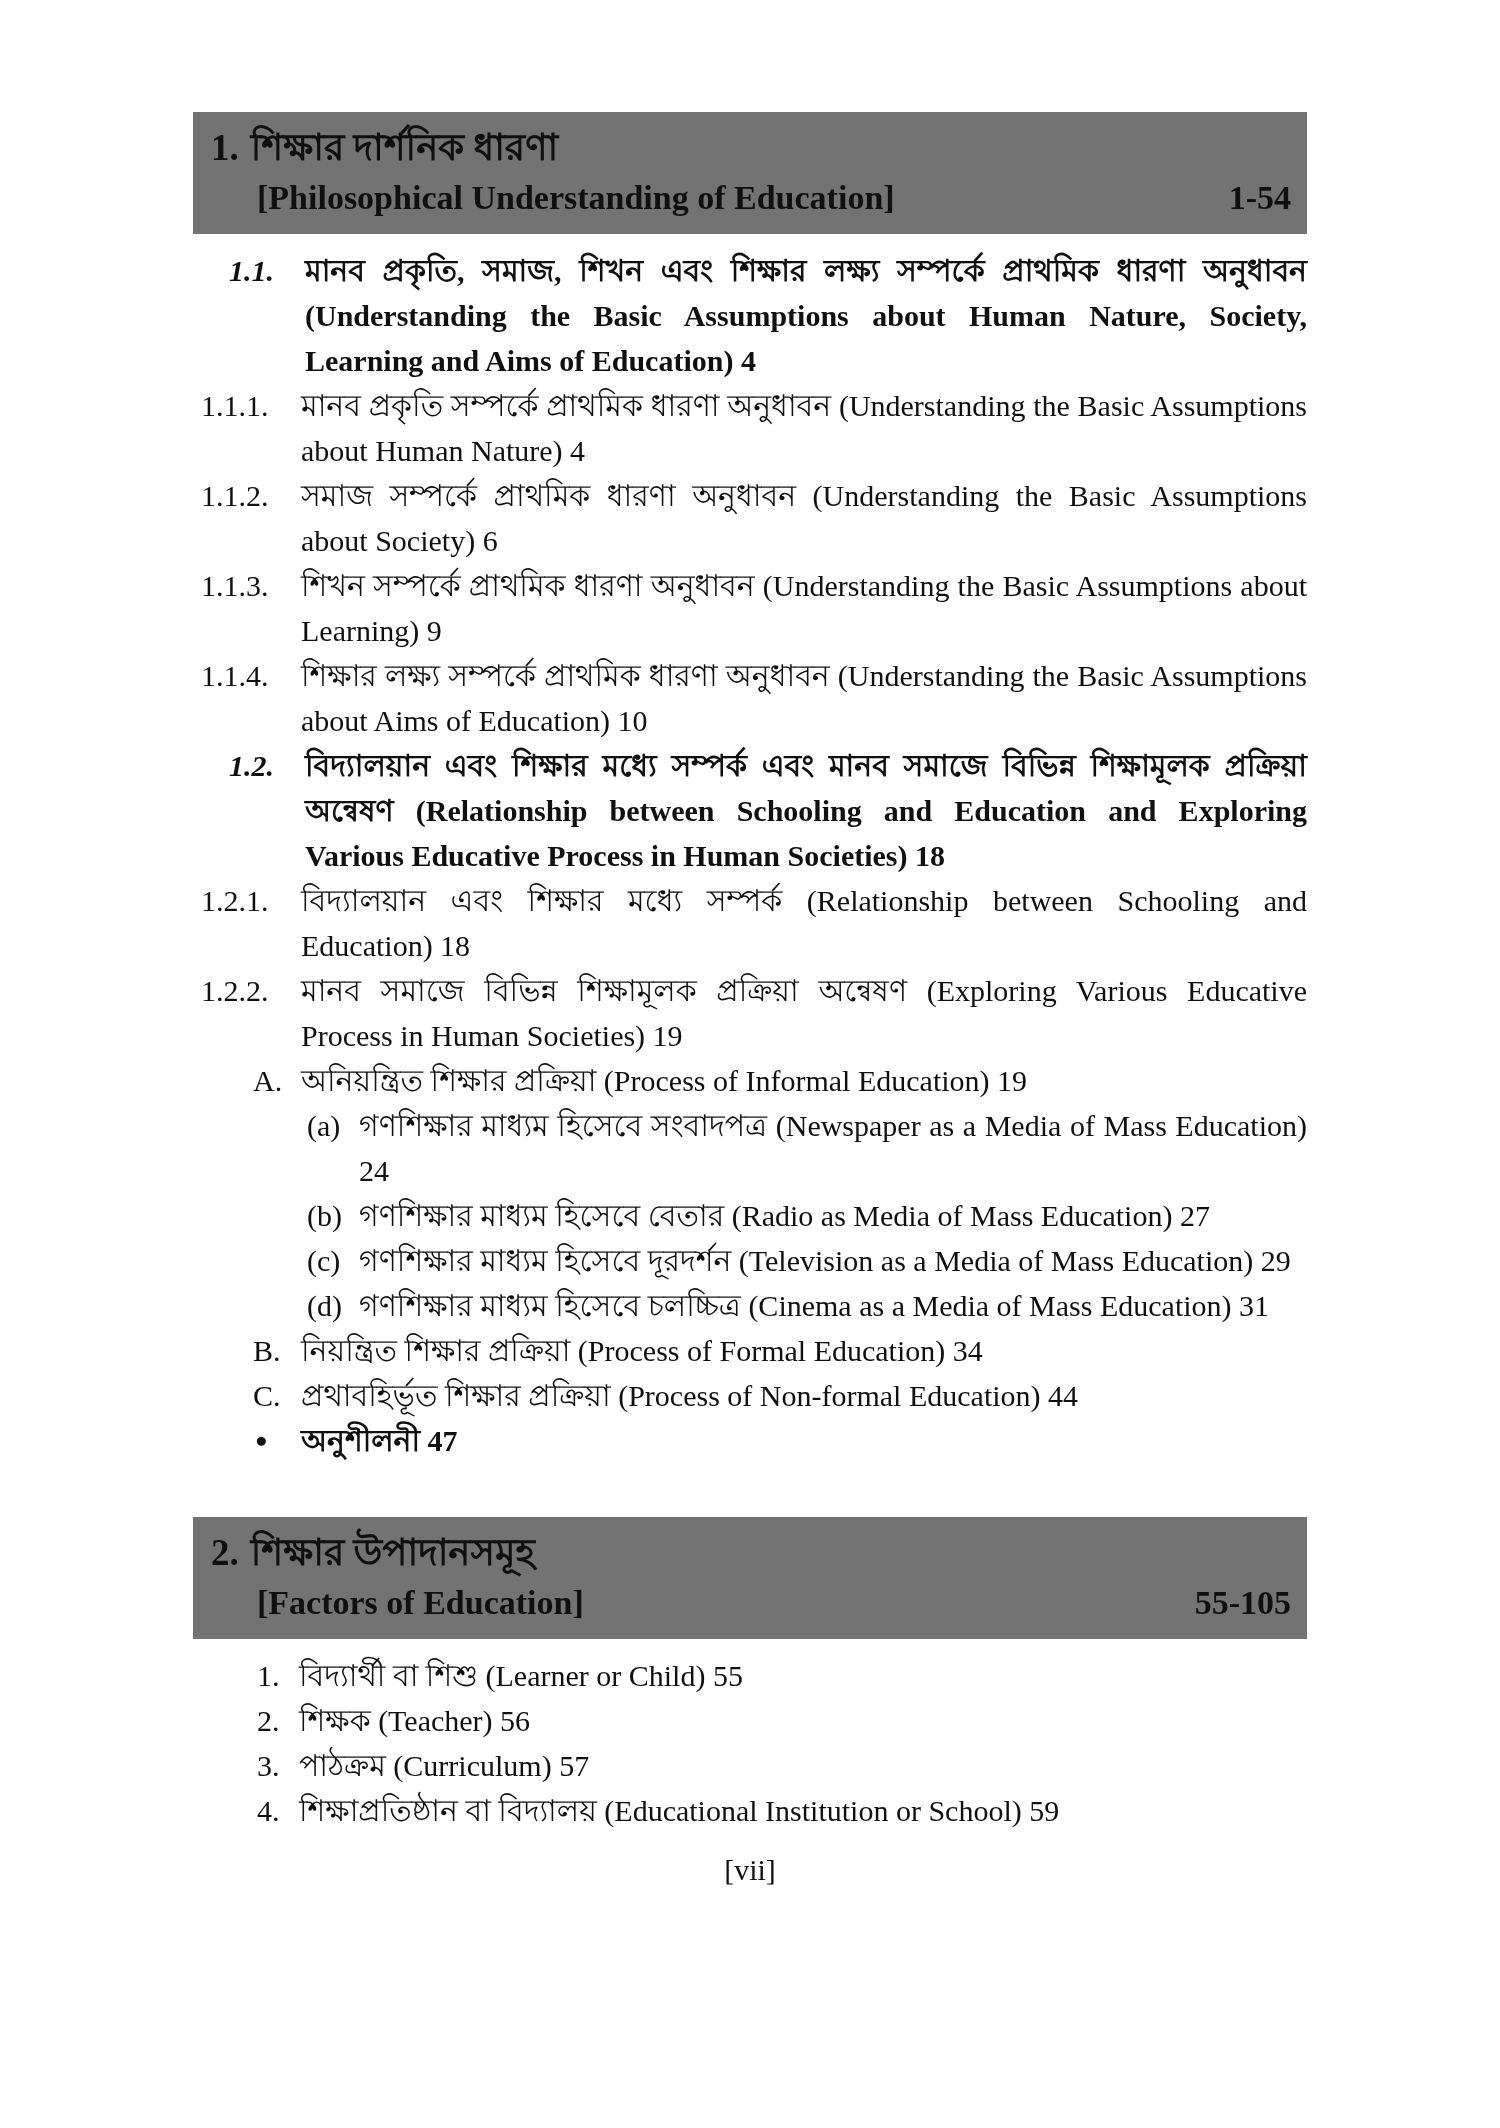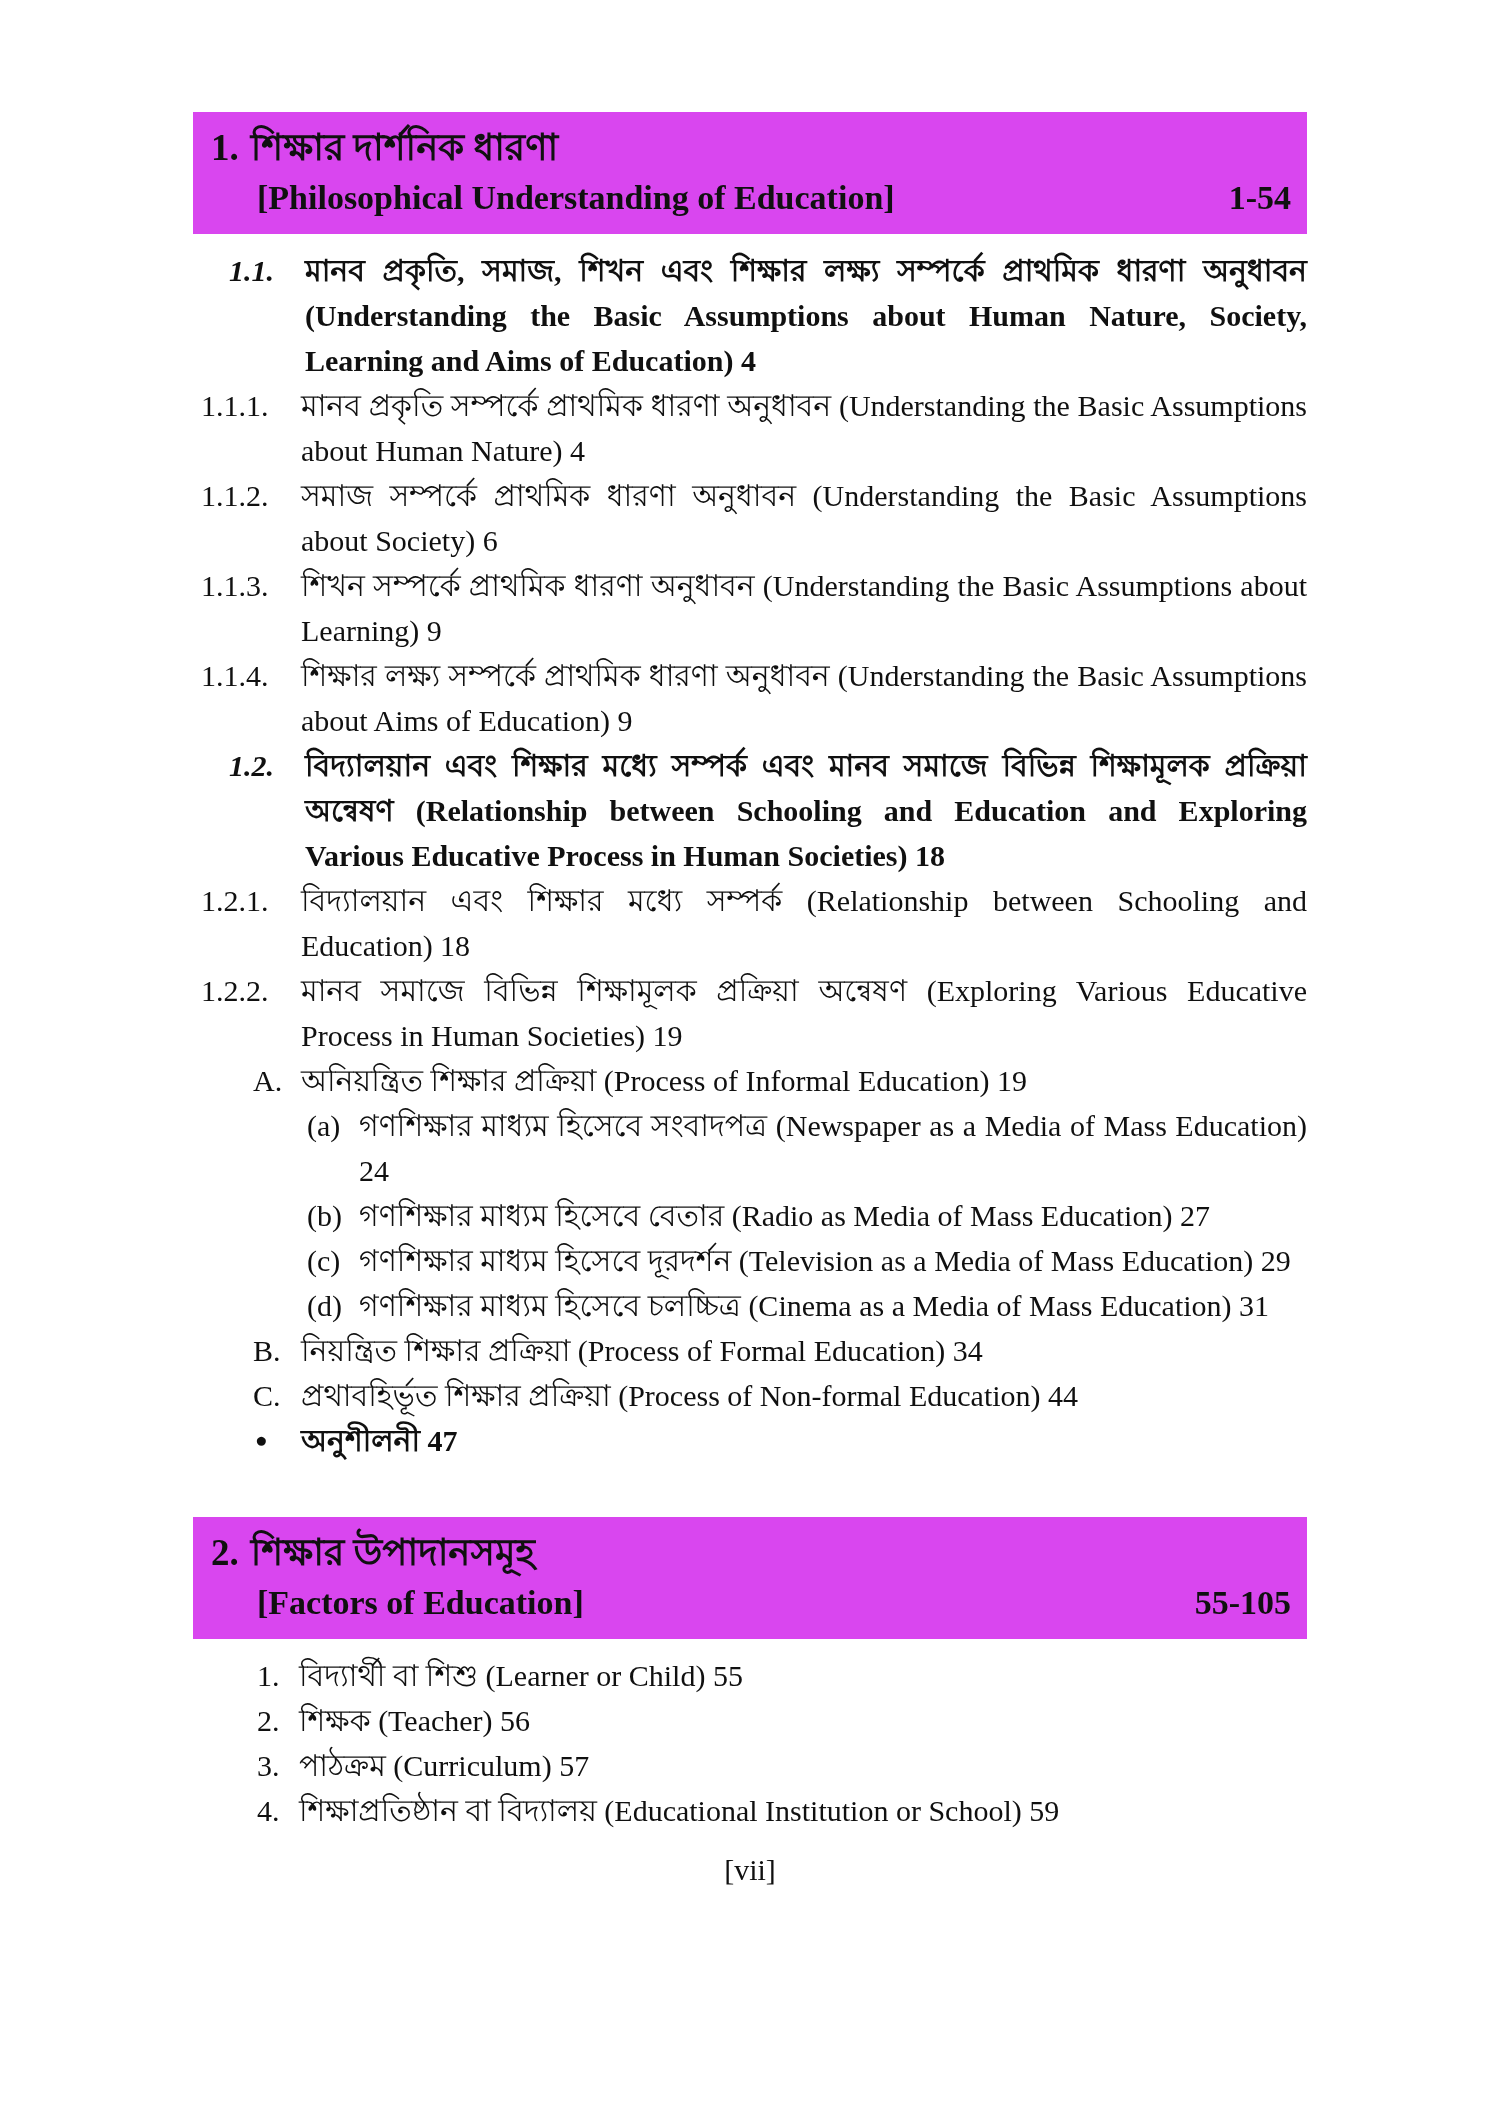--- a/index.html
+++ b/index.html
@@ -19,21 +19,21 @@
     background: #000000;
     color: #ffffff;
     border-radius: 18px;
     padding: 8px 30px 14px 30px;
     font-size: 38px;
     font-weight: bold;
     line-height: 46px;
   }
 
   .sec-head {
-    background: #d946ef;
+    background: #737373;
     padding: 10px 16px 12px 18px;
   }
   .sec-line1 { font-size: 37px; font-weight: bold; line-height: 52px; white-space: nowrap; }
   .sec-line1 .sec-num { margin-right: 12px; }
   .sec-line2 {
     display: flex;
     justify-content: space-between;
     font-size: 34px;
     font-weight: bold;
     line-height: 48px;
@@ -94,21 +94,21 @@
     <span class="txt">সমাজ সম্পর্কে প্রাথমিক ধারণা অনুধাবন (Understanding the Basic Assumptions about Society) 6</span>
   </div>
 
   <div class="entry l3">
     <span class="num">1.1.3.</span>
     <span class="txt">শিখন সম্পর্কে প্রাথমিক ধারণা অনুধাবন (Understanding the Basic Assumptions about Learning) 9</span>
   </div>
 
   <div class="entry l3">
     <span class="num">1.1.4.</span>
-    <span class="txt">শিক্ষার লক্ষ্য সম্পর্কে প্রাথমিক ধারণা অনুধাবন (Understanding the Basic Assumptions about Aims of Education) 9</span>
+    <span class="txt">শিক্ষার লক্ষ্য সম্পর্কে প্রাথমিক ধারণা অনুধাবন (Understanding the Basic Assumptions about Aims of Education) 10</span>
   </div>
 
   <div class="entry l2 bold">
     <span class="num">1.2.</span>
     <span class="txt">বিদ্যালয়ান এবং শিক্ষার মধ্যে সম্পর্ক এবং মানব সমাজে বিভিন্ন শিক্ষামূলক প্রক্রিয়া অন্বেষণ (Relationship between Schooling and Education and Exploring Various Educative Process in Human Societies) 18</span>
   </div>
 
   <div class="entry l3">
     <span class="num">1.2.1.</span>
     <span class="txt">বিদ্যালয়ান এবং শিক্ষার মধ্যে সম্পর্ক (Relationship between Schooling and Education) 18</span>

